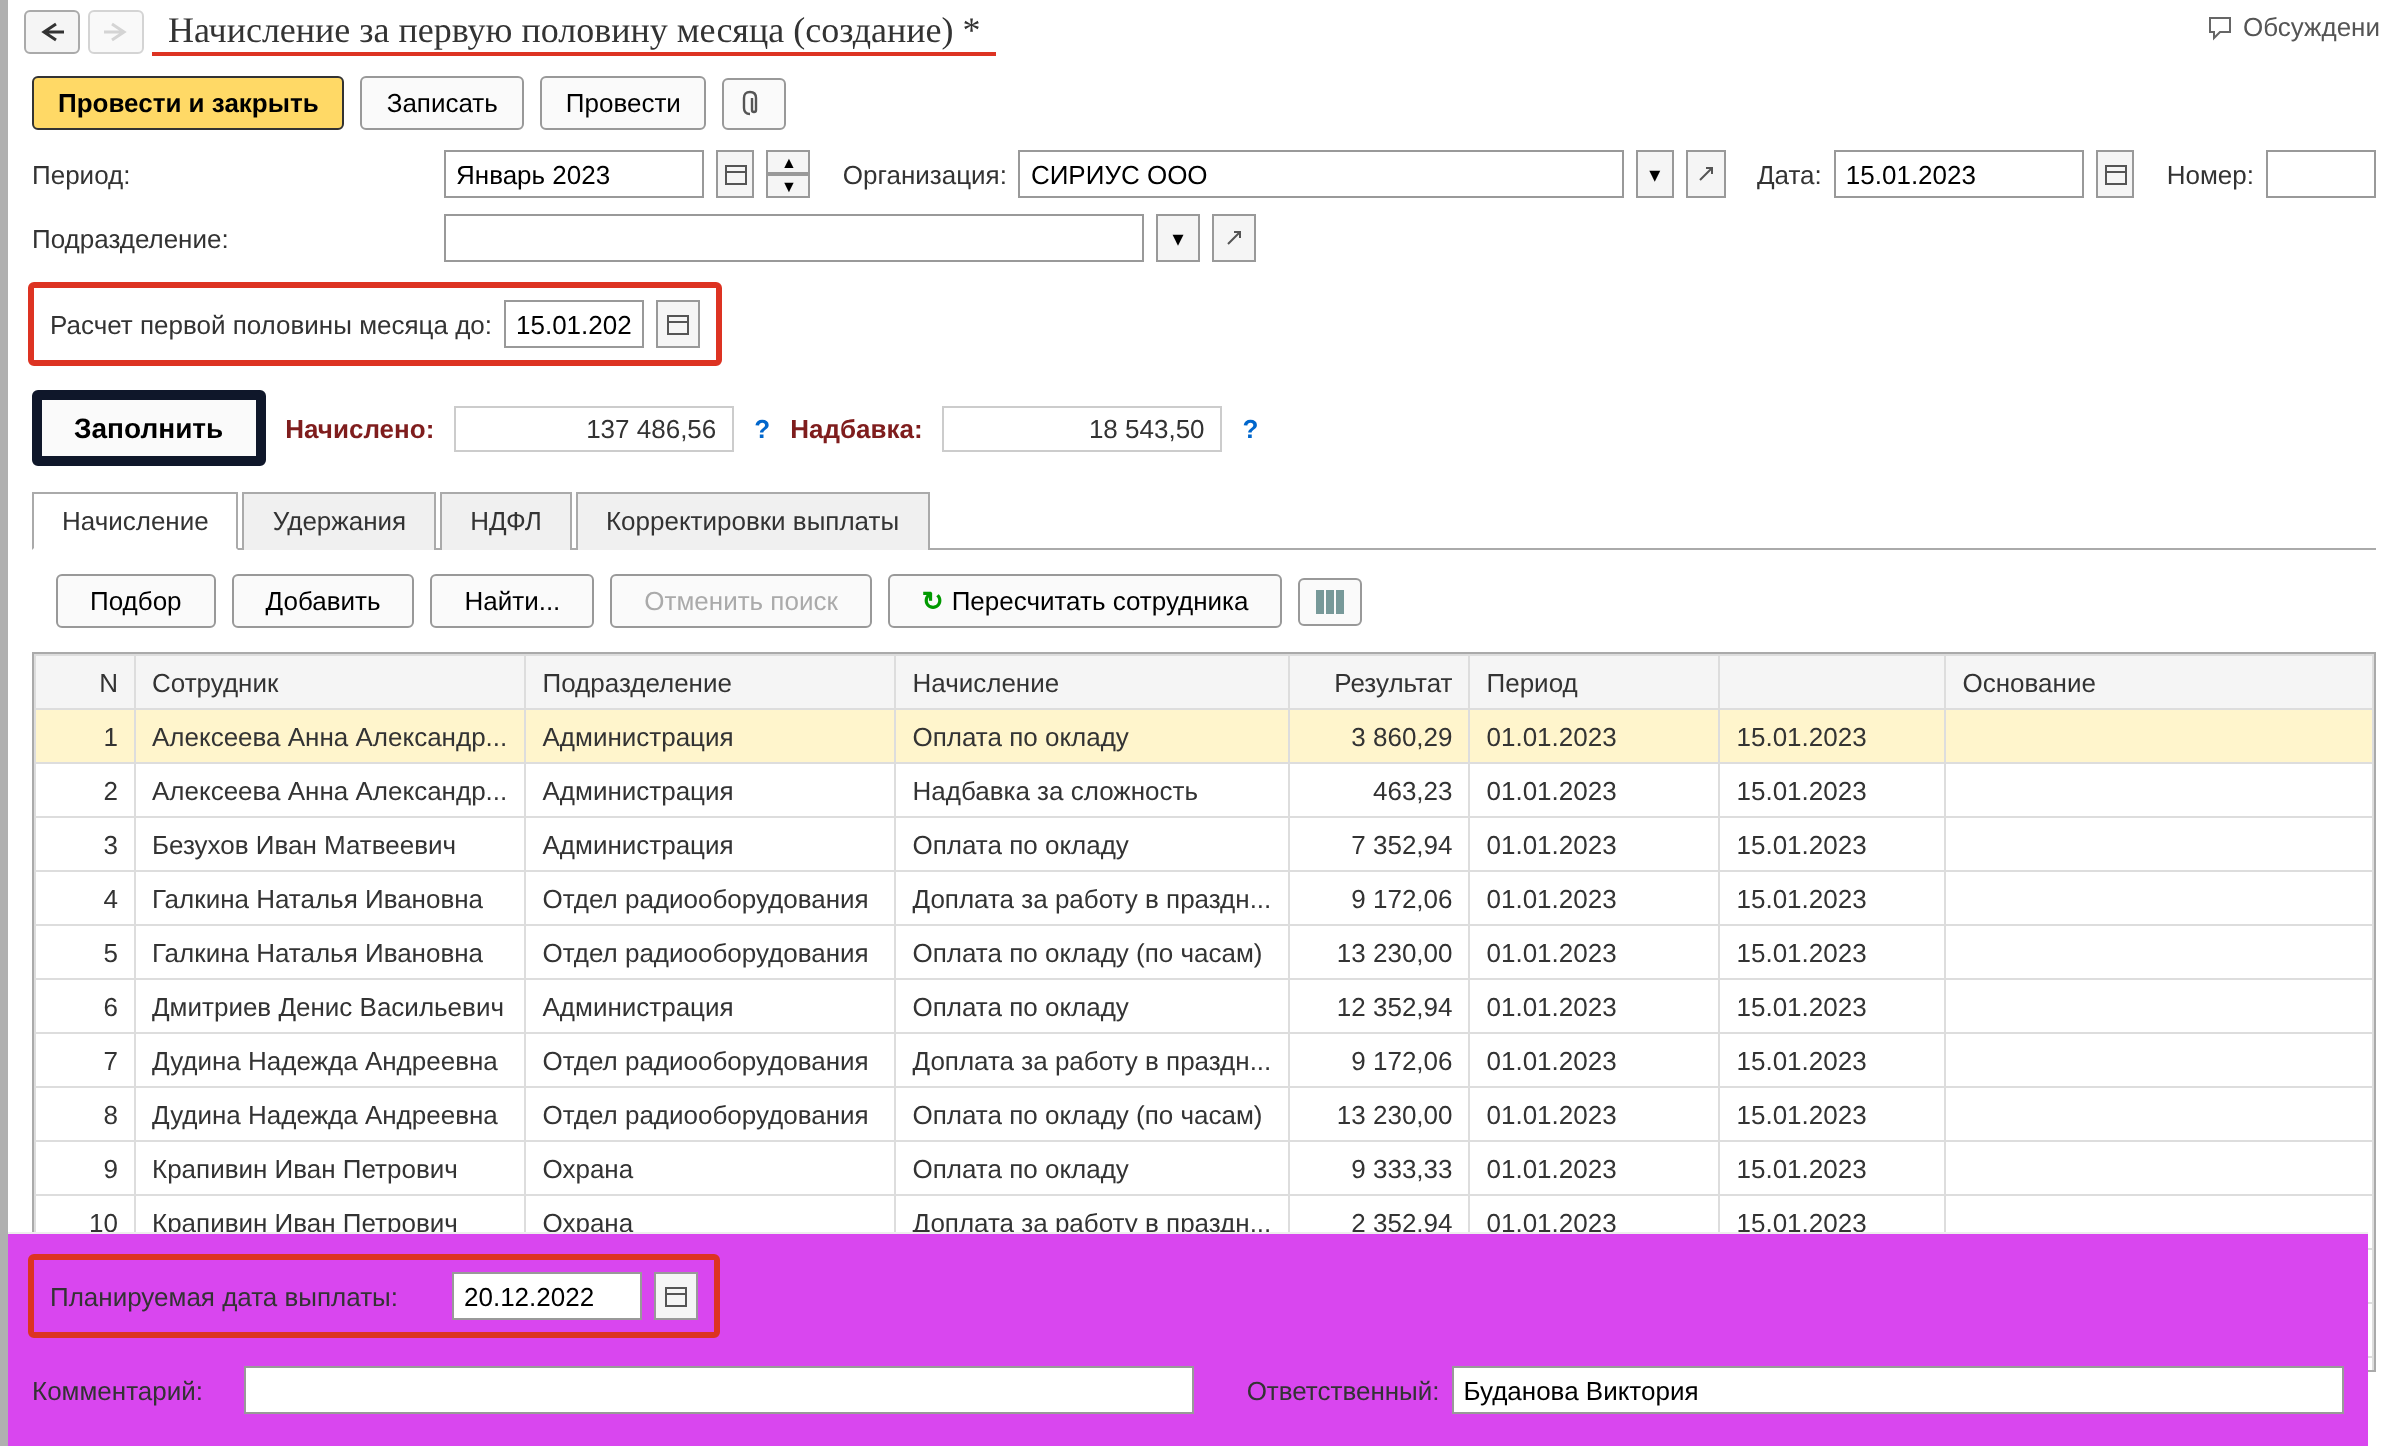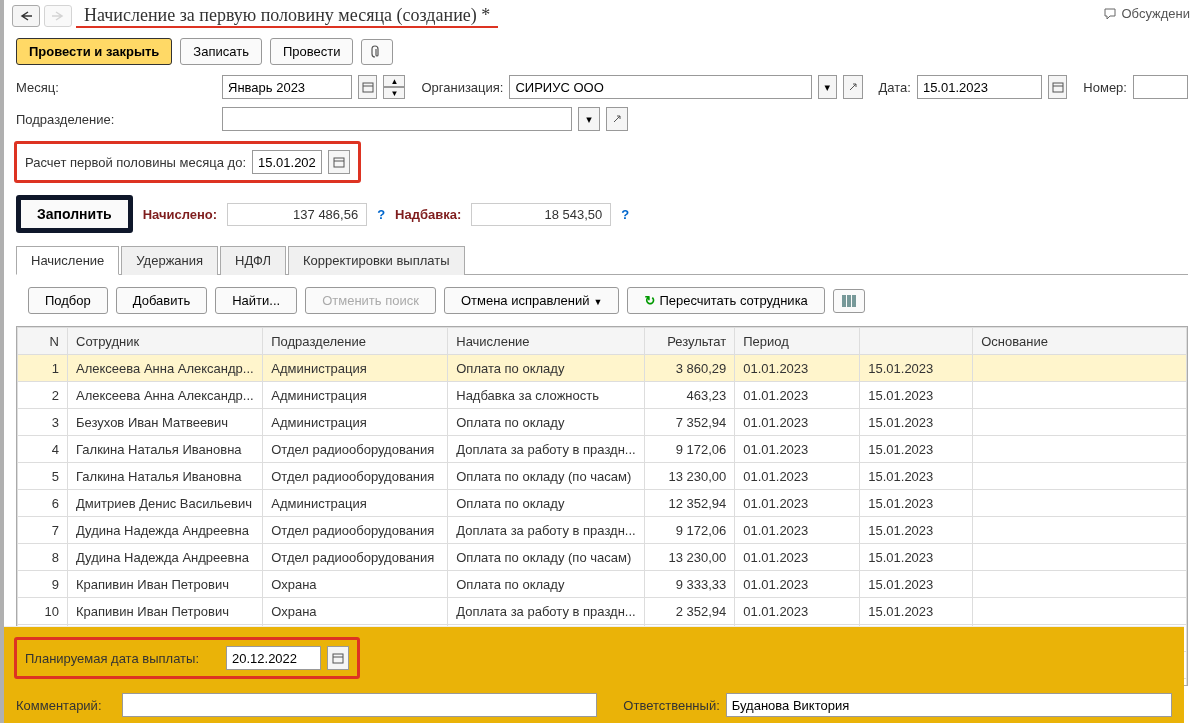--- a/index.html
+++ b/index.html
@@ -39,21 +39,21 @@
 .col-n { width: 50px; text-align: right; }
 .col-emp { width: 185px; }
 .col-dept { width: 185px; }
 .col-accr { width: 185px; }
 .col-res { width: 90px; text-align: right; }
 .col-per { width: 125px; }
 .col-per2 { width: 113px; }
 .col-base { width: auto; }
 tr.sel td { background: #fff5cc; }
 .ellip { white-space: nowrap; overflow: hidden; text-overflow: ellipsis; max-width: 180px; }
-.bottom-area { position: absolute; bottom: 0; left: 0; right: 16px; padding: 4px 0 2px 0; background: #eab308; border-top: 1px solid #eee; }
+.bottom-area { position: absolute; bottom: 0; left: 0; right: 16px; padding: 4px 0 12px 0; background: #d946ef; border-top: 1px solid #eee; }
 .comment-row { display: flex; align-items: center; padding: 4px 12px; gap: 6px; margin-top: 4px; }
 svg { display: block; }
 </style>
 </head>
 <body>
 
 <div class="container">
   <div class="top-nav">
     <button class="nav-btn">
         <svg width="14" height="10">
@@ -79,21 +79,21 @@
     <button class="btn">Записать</button>
     <button class="btn">Провести</button>
     <button class="btn icon-only">
         <svg width="14" height="14">
           <path d="M5 12 Q2 12 2 9 L2 4 Q2 1 5 1 Q8 1 8 4 L8 10 Q8 11 7 11 Q6 11 6 10 L6 4" stroke="#555" fill="none" stroke-width="1.2"></path>
         </svg>
       </button>
   </div>
 
   <div class="form-row">
-    <span class="form-label" style="min-width:200px;">Месяц:</span>
+    <span class="form-label" style="min-width:200px;">Период:</span>
     <input class="inp" style="width: 130px;" value="Январь 2023">
     <button class="inp-btn">
         <svg width="12" height="12">
           <rect x="1" y="2" width="10" height="9" stroke="#555" fill="none"></rect>
           <line x1="1" y1="5" x2="11" y2="5" stroke="#555"></line>
         </svg>
       </button>
     <div style="display:flex;flex-direction:column;">
       <button class="inp-btn" style="height:12px;font-size:8px;">▲</button>
       <button class="inp-btn" style="height:12px;font-size:8px;">▼</button>
@@ -155,21 +155,20 @@
     <div class="tab">Удержания</div>
     <div class="tab">НДФЛ</div>
     <div class="tab">Корректировки выплаты</div>
   </div>
 
   <div class="tab-toolbar">
     <button class="tbtn">Подбор</button>
     <button class="tbtn">Добавить</button>
     <button class="tbtn">Найти...</button>
     <button class="tbtn disabled">Отменить поиск</button>
-    <button class="tbtn"><span>Отмена исправлений</span><span class="dd">▼</span></button>
     <button class="tbtn"><span class="ref">↻</span><span>Пересчитать сотрудника</span></button>
     <button class="tbtn icon-only" style="padding:5px 8px;">
         <svg width="14" height="12">
           <rect x="0" y="0" width="4" height="12" fill="#799"></rect>
           <rect x="5" y="0" width="4" height="12" fill="#799"></rect>
           <rect x="10" y="0" width="4" height="12" fill="#799"></rect>
         </svg>
       </button>
   </div>
 

